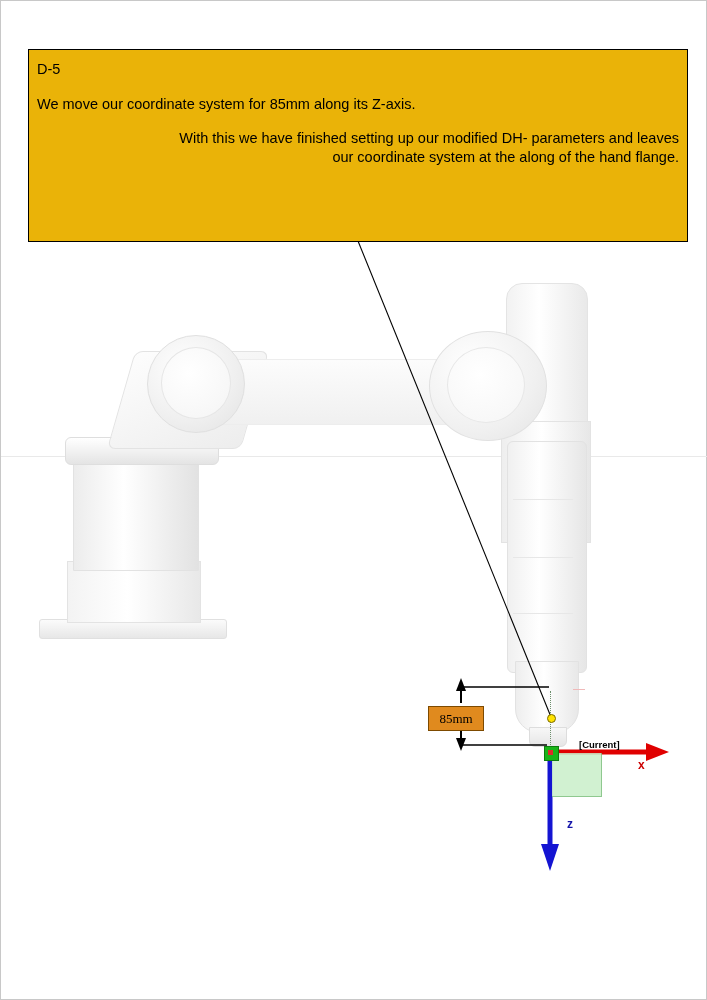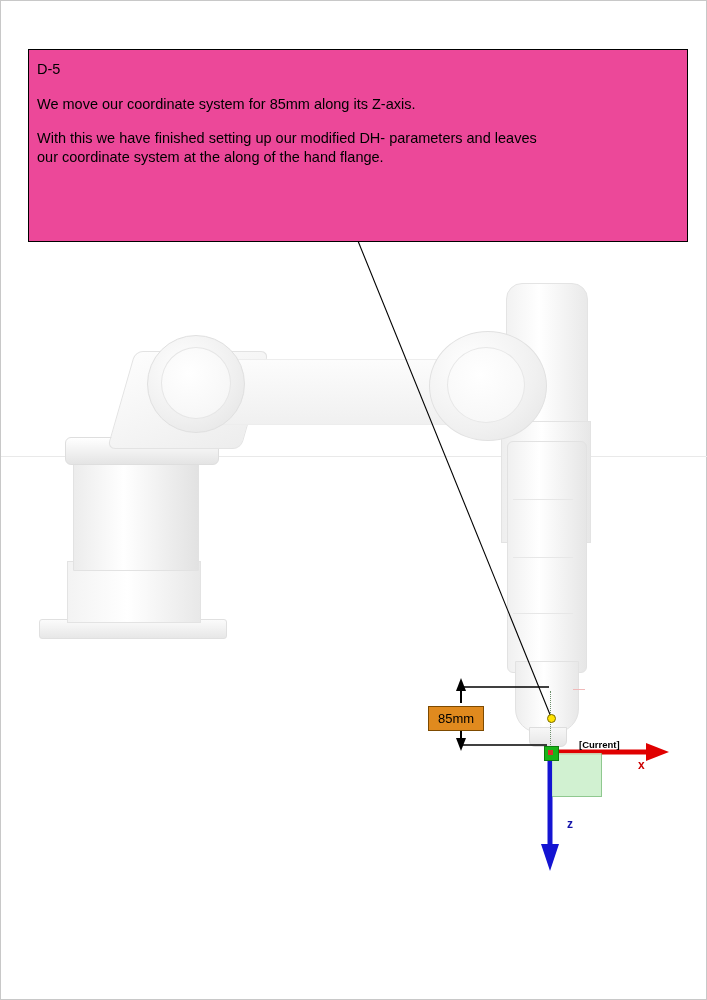--- a/index.html
+++ b/index.html
@@ -25,34 +25,34 @@
     box-sizing: border-box;
   }
 
   
   #note-box {
     position: absolute;
     left: 27px;
     top: 48px;
     width: 660px;
     height: 193px;
-    background: #ec4899;
+    background: #eab308;
     border: 1px solid #000000;
     box-sizing: border-box;
     padding: 10px 8px 8px 8px;
     font-size: 14.5px;
     line-height: 1.28;
     color: #000000;
   }
   #note-box .note-line {
     margin: 0;
     white-space: pre-wrap;
   }
   #note-box .spacer { height: 16px; }
-  #note-box .wrap-line { margin: 0; }
+  #note-box .wrap-line { margin: 0; text-align: right; }
 
   
   #robot {
     position: absolute;
     left: 0; top: 0;
     width: 707px; height: 1000px;
   }
 
   
   .horizon {
@@ -227,20 +227,21 @@
     top: 705px;
     width: 56px;
     height: 25px;
     background: #e08a1e;
     border: 1px solid #7d4a00;
     color: #000000;
     font-size: 13px;
     line-height: 23px;
     text-align: center;
     box-sizing: border-box;
+    font-family: Liberation Serif, serif;
   }
 
   
   #cs-square {
     position: absolute;
     left: 551px; top: 752px;
     width: 49px; height: 43px;
     background: #c9efc9;
     border-right: 1px solid #7cbf7c;
     border-bottom: 1px solid #7cbf7c;

